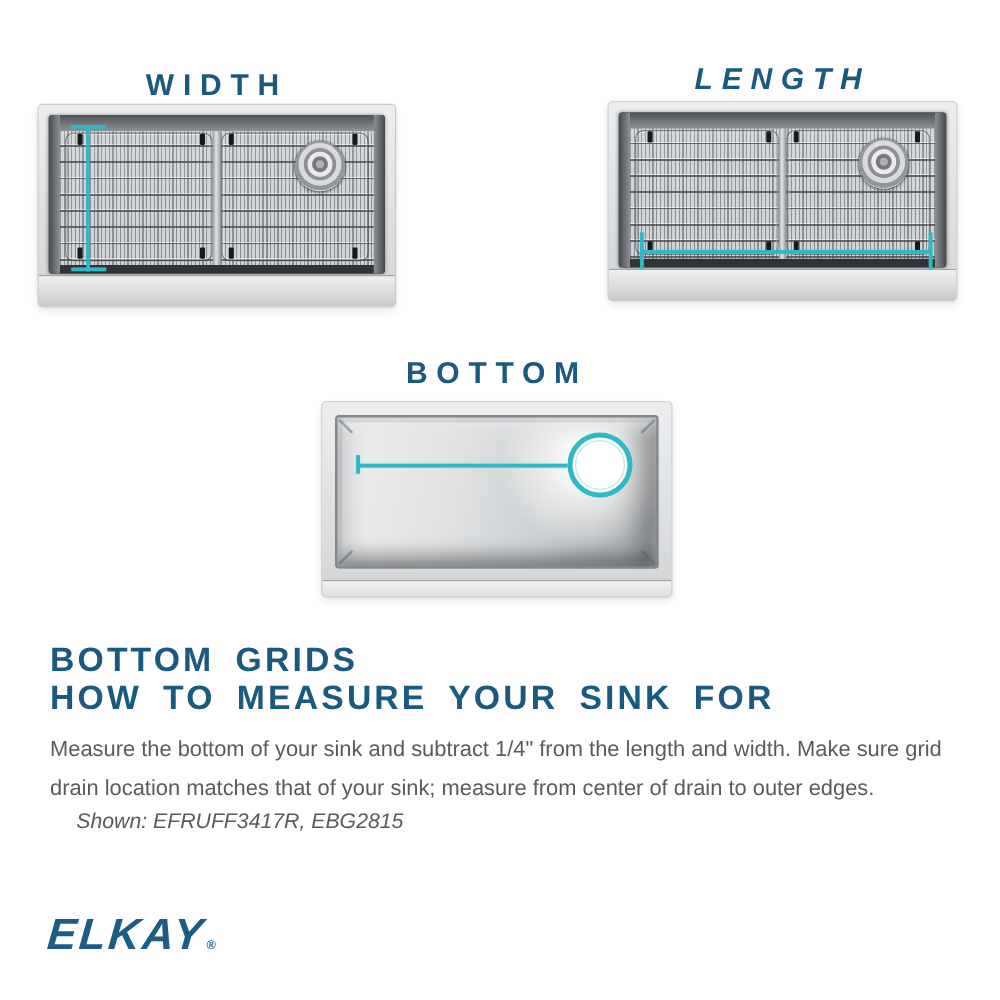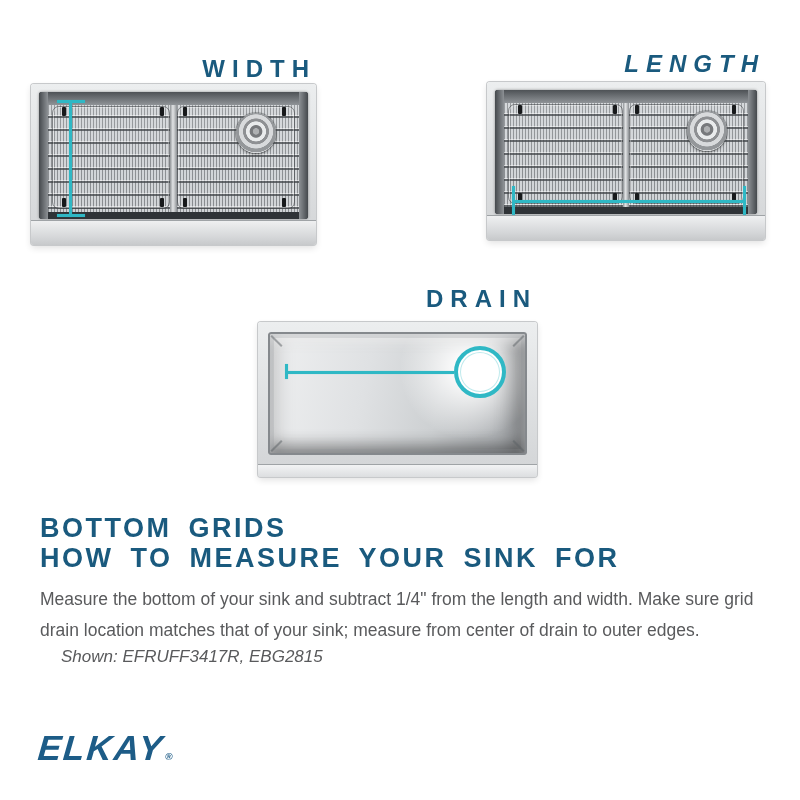--- a/index.html
+++ b/index.html
@@ -1,20 +1,20 @@
 <!DOCTYPE html>
 <html><head>
 <meta charset="utf-8">
 <style>
   html,body{margin:0;padding:0;background:#ffffff;}
   #canvas{position:relative;width:800px;height:800px;background:#ffffff;overflow:hidden;
           font-family:"Liberation Sans", sans-serif;}
 
   
-  .diag-label{position:absolute;text-align:right;font-weight:bold;font-size:24px;
+  .diag-label{position:absolute;text-align:center;font-weight:bold;font-size:24px;
               letter-spacing:7px;color:#1A5A7E;}
 
   
   .sink{position:absolute;background:linear-gradient(180deg,#eceeef,#d2d4d6);
         border-radius:3px;box-shadow:0 0 0 1px #c7c9cb, 0 3px 7px rgba(0,0,0,.12);}
   .bowl{position:absolute;left:8px;right:8px;top:8px;bottom:26px;background:#2f3337;
         border-radius:3px;overflow:hidden;box-shadow:0 0 3px rgba(0,0,0,.4);}
   .wall{position:absolute;}
   .wt{left:0;right:0;top:0;height:13px;background:linear-gradient(180deg,#4e5256,#8f9397);
       border-bottom:1px solid #d3d6d8;}
@@ -125,21 +125,21 @@
         <i class="foot" style="left:93.4%;bottom:5px"></i>
         <div class="drain-metal" style="left:183px;top:8px;"></div>
       </div>
     </div>
     <div class="apron"></div>
     <div class="mline" style="left:26px;top:118px;width:232px;height:3px;"></div>
     <div class="mline" style="left:25px;top:104px;width:3px;height:29px;"></div>
     <div class="mline" style="left:256px;top:104px;width:3px;height:29px;"></div>
   </div>
 
-  <div class="diag-label" style="left:258px;top:285px;width:279px;">DRAIN</div>
+  <div class="diag-label" style="left:258px;top:285px;width:279px;">BOTTOM</div>
 
   <div class="sink" style="left:258px;top:322px;width:279px;height:155px;">
     <div class="bowl2">
       <div class="bevel" style="left:1px;top:8px;transform:rotate(45deg);"></div>
       <div class="bevel" style="right:1px;top:8px;transform:rotate(-45deg);"></div>
       <div class="bevel" style="left:1px;bottom:8px;transform:rotate(-45deg);"></div>
       <div class="bevel" style="right:1px;bottom:8px;transform:rotate(45deg);"></div>
     </div>
     <div class="apron apron2"></div>
     <div class="mline" style="left:28px;top:49px;width:168px;height:3px;"></div>

